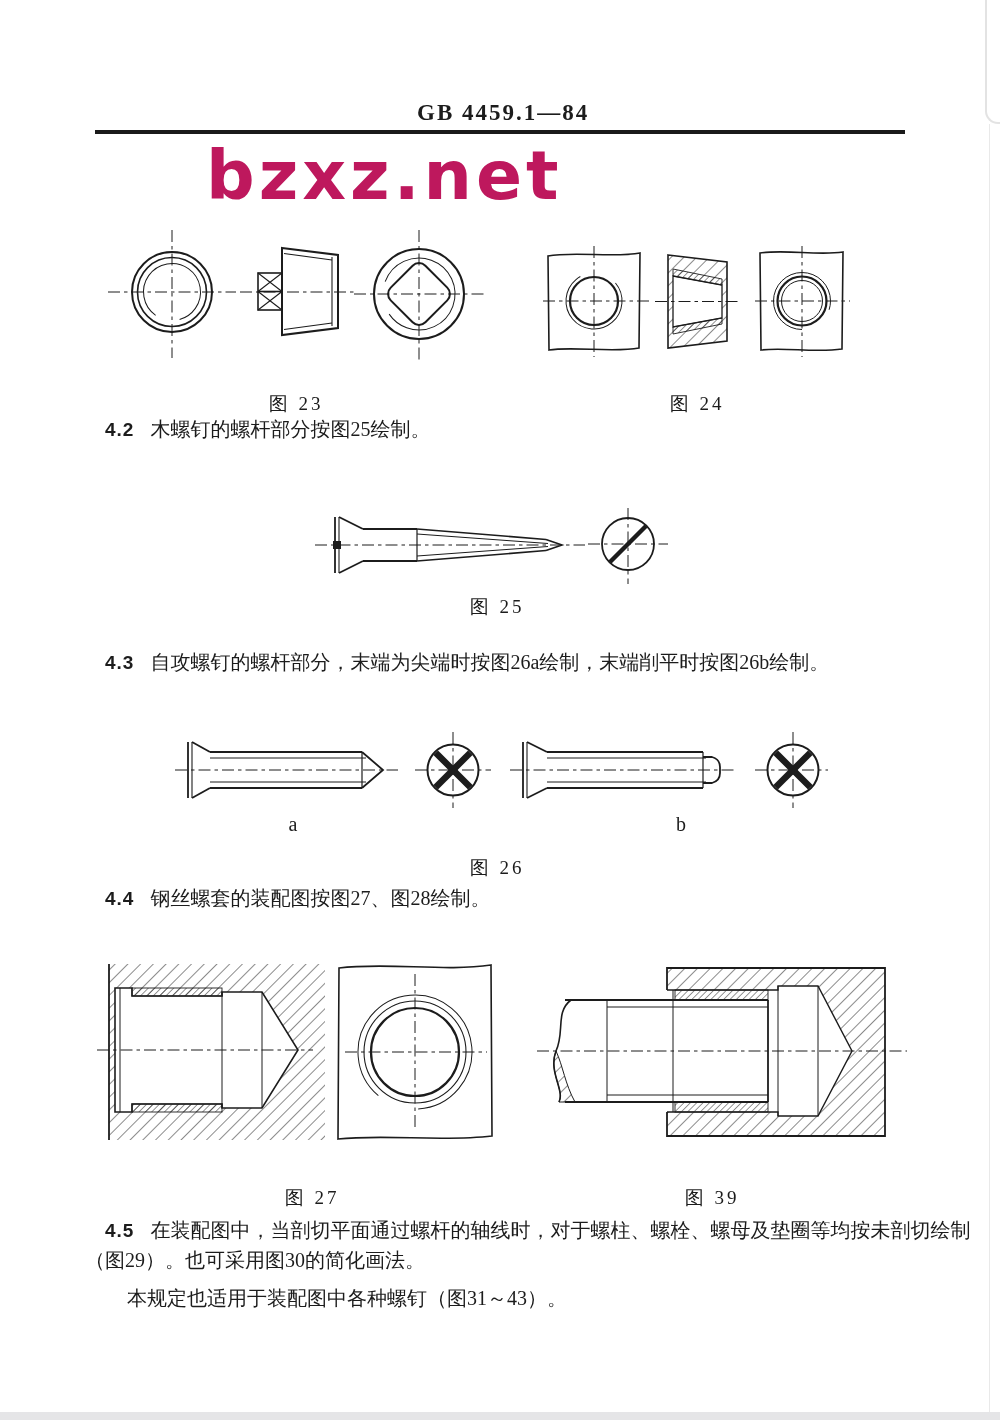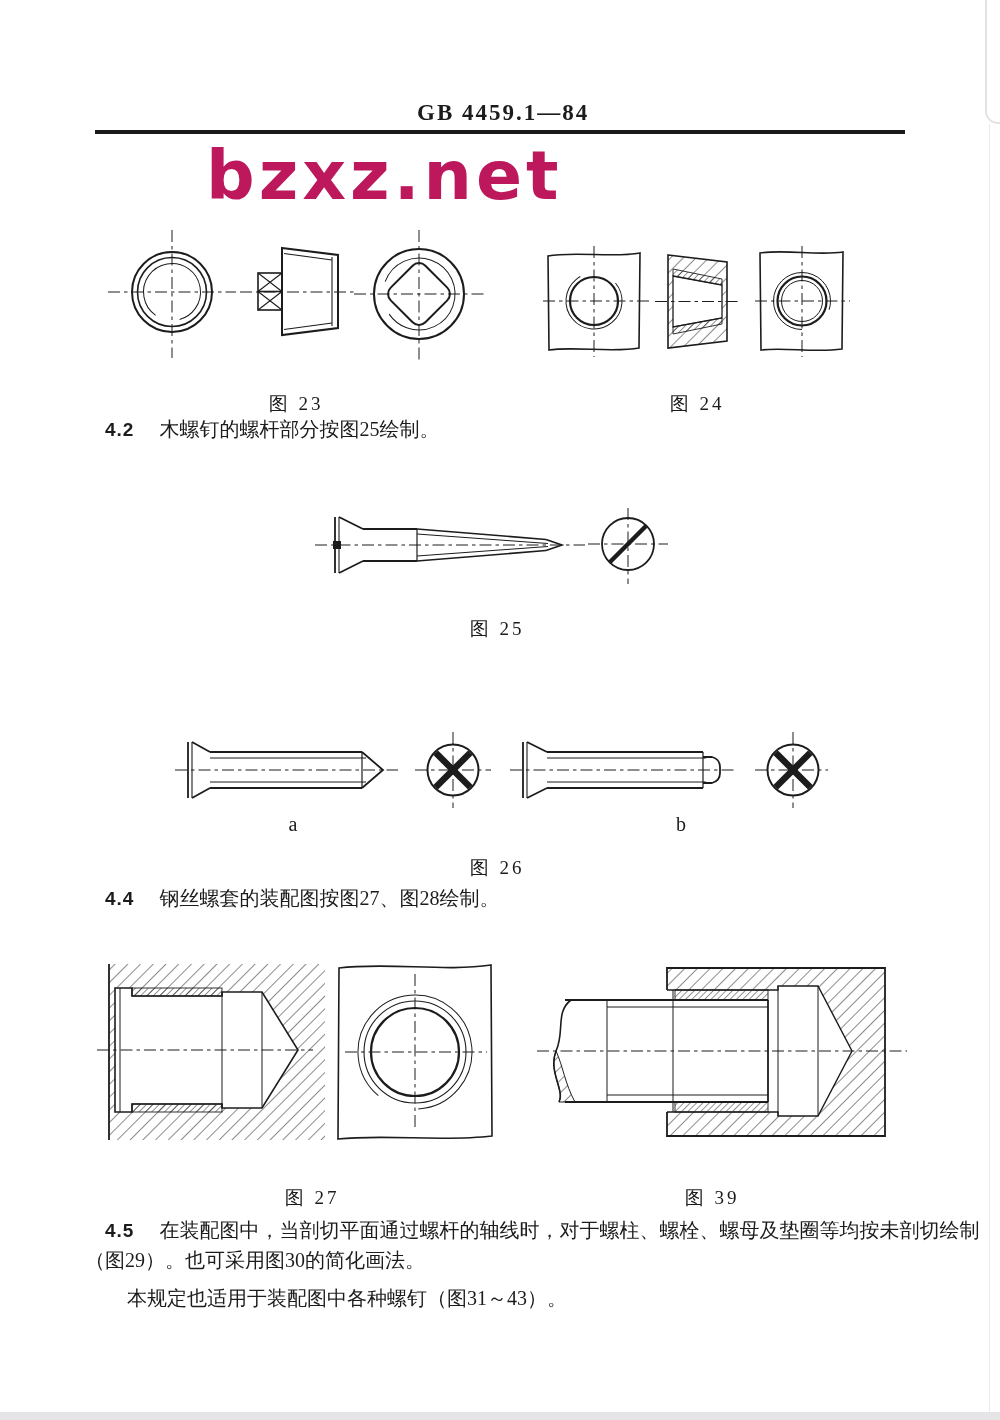--- a/index.html
+++ b/index.html
@@ -19,21 +19,21 @@
     font-weight:700;font-size:68px;letter-spacing:4px;color:#be185d;user-select:none;margin-left:8px;
   }
   .fig{position:absolute;}
   .caption{
     position:absolute;transform:translateX(-50%);font-size:19px;letter-spacing:3px;
     white-space:nowrap;
     text-align:center;
   }
   .sublabel{position:absolute;transform:translateX(-50%);font-size:20px;font-style:normal;}
   .para{position:absolute;white-space:nowrap;font-size:20px;line-height:28px;}
-  .para .num{font-weight:700;margin-right:25px;letter-spacing:1px;font-family:"Liberation Sans",sans-serif;font-size:19px;}
+  .para .num{font-weight:700;margin-right:16px;letter-spacing:1px;font-family:"Liberation Sans",sans-serif;font-size:19px;}
   .cl{stroke-dasharray:12 4 3.5 4;stroke-width:1;}
   .page-corner{
     position:absolute;right:0;top:-4px;width:13px;height:126px;background:#ffffff;
     border-left:2px solid #e3e3e3;border-bottom:2px solid #e3e3e3;border-bottom-left-radius:13px;
   }
   .page-edge-line{position:absolute;left:989px;top:124px;bottom:8px;width:1px;background:#e9e9e9;}
   .bottom-strip{position:absolute;left:0;right:0;bottom:0;height:8px;background:#e5e5e7;}
 </style>
 </head>
 <body>
@@ -135,22 +135,25 @@
       <path d="M246,31.5 L262,37 L246,42.5" stroke-width="1.6"></path>
     </g>
     <g stroke="#1c1c1c" fill="none">
       <line class="cl" x1="288" y1="36" x2="368" y2="36"></line>
       <line class="cl" x1="328" y1="0" x2="328" y2="76"></line>
       <circle cx="328" cy="36" r="26" stroke-width="1.8"></circle>
       <line x1="346" y1="18" x2="310" y2="54" stroke-width="4.5"></line>
     </g>
   </svg>
 
-  <div class="caption" style="left:497px;top:616px">图 25</div>
-
+  <div class="caption" style="left:497px;top:594px">图 25</div>
+
+  <div class="para" style="left:105px;top:648px">
+    <span class="num">4.3</span><span>自攻螺钉的螺杆部分，末端为尖端时按图26a绘制，末端削平时按图26b绘制。</span>
+  </div>
 
   <svg class="fig" style="left:170px;top:732px" width="660" height="82" viewBox="0 0 660 82">
     <g stroke="#1c1c1c" fill="none">
       <line class="cl" x1="5" y1="38" x2="228" y2="38"></line>
       <line x1="18" y1="10" x2="18" y2="66" stroke-width="1.8"></line>
       <line x1="22" y1="10" x2="22" y2="66" stroke-width="1.1"></line>
       <line x1="22" y1="10" x2="40" y2="20" stroke-width="1.8"></line>
       <line x1="22" y1="66" x2="40" y2="56" stroke-width="1.8"></line>
       <line x1="40" y1="20" x2="192" y2="20" stroke-width="1.8"></line>
       <line x1="40" y1="56" x2="192" y2="56" stroke-width="1.8"></line>

